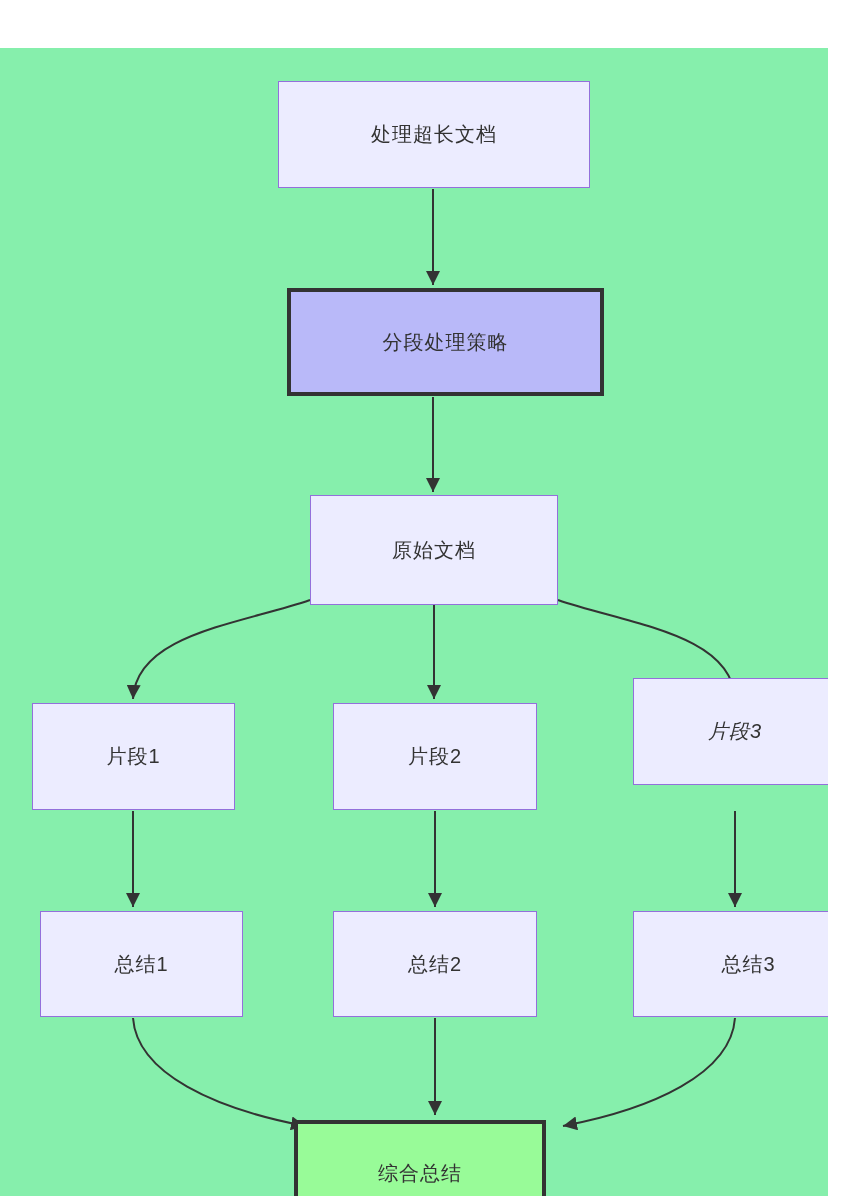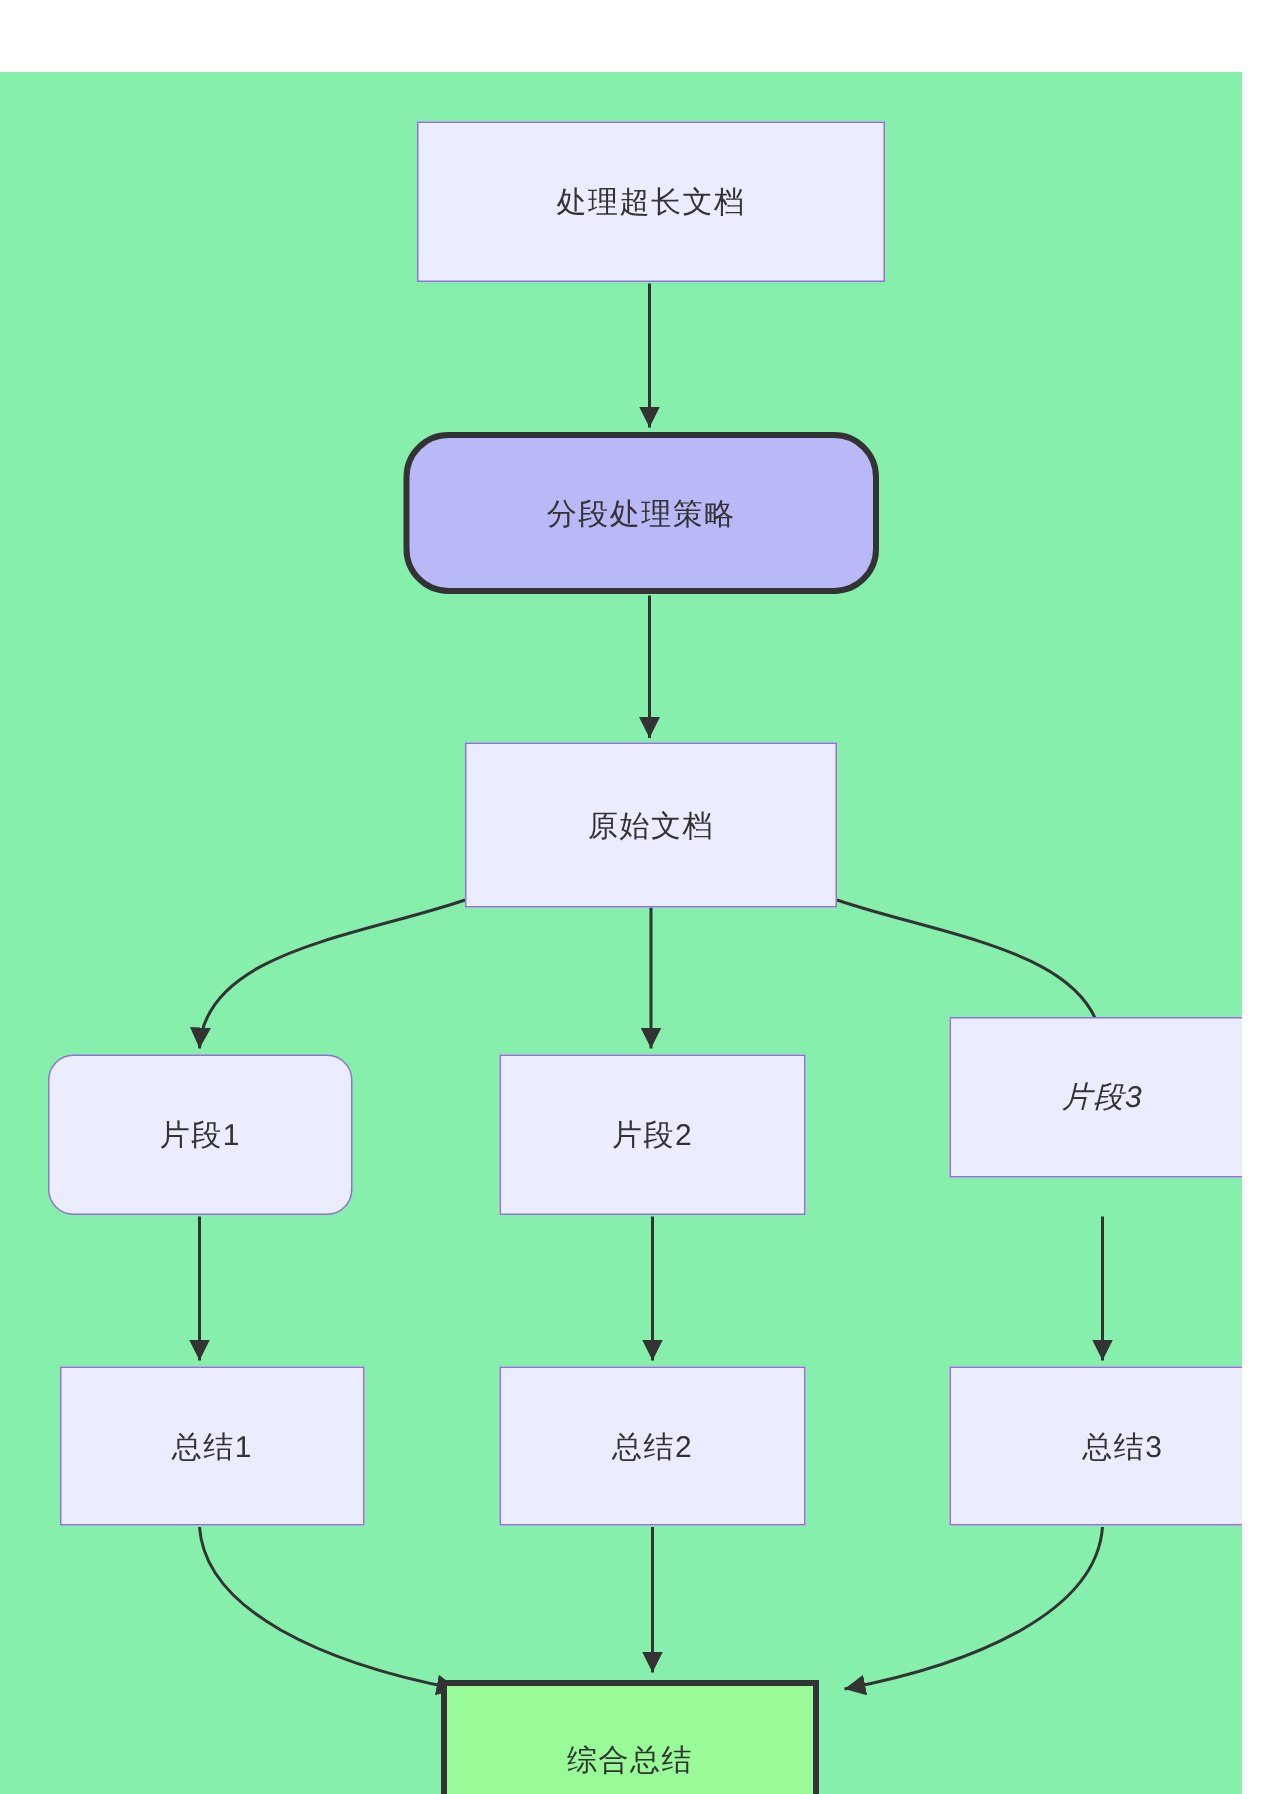--- a/index.html
+++ b/index.html
@@ -36,23 +36,23 @@
   .node--emph {
     background: #B9B9F9;
     border: 4px solid #333333;
   }
   .node--green {
     background: #98FB98;
     border: 4px solid #333333;
   }
   
   .n-a  { left: 278px; top: 33px;   width: 312px; height: 107px; }
-  .n-b  { left: 269px; top: 240px;  width: 317px; height: 108px; border-radius: 30px; }
+  .n-b  { left: 287px; top: 240px;  width: 317px; height: 108px; }
   .n-c  { left: 310px; top: 447px;  width: 248px; height: 110px; }
-  .n-d  { left: 32px;  top: 655px;  width: 203px; height: 107px; border-radius: 17px; }
+  .n-d  { left: 32px;  top: 655px;  width: 203px; height: 107px; }
   .n-e  { left: 333px; top: 655px;  width: 204px; height: 107px; text-align: right; }
   .n-f  { left: 633px; top: 630px;  width: 204px; height: 107px; font-style: italic; }
   .n-g  { left: 40px;  top: 863px;  width: 203px; height: 106px; }
   .n-h  { left: 333px; top: 863px;  width: 204px; height: 106px; text-align: center; }
   .n-i  { left: 633px; top: 863px;  width: 204px; height: 106px; padding-left: 27px; }
   .n-j  { left: 294px; top: 1072px; width: 252px; height: 106px; }
 </style>
 </head>
 <body>
 

